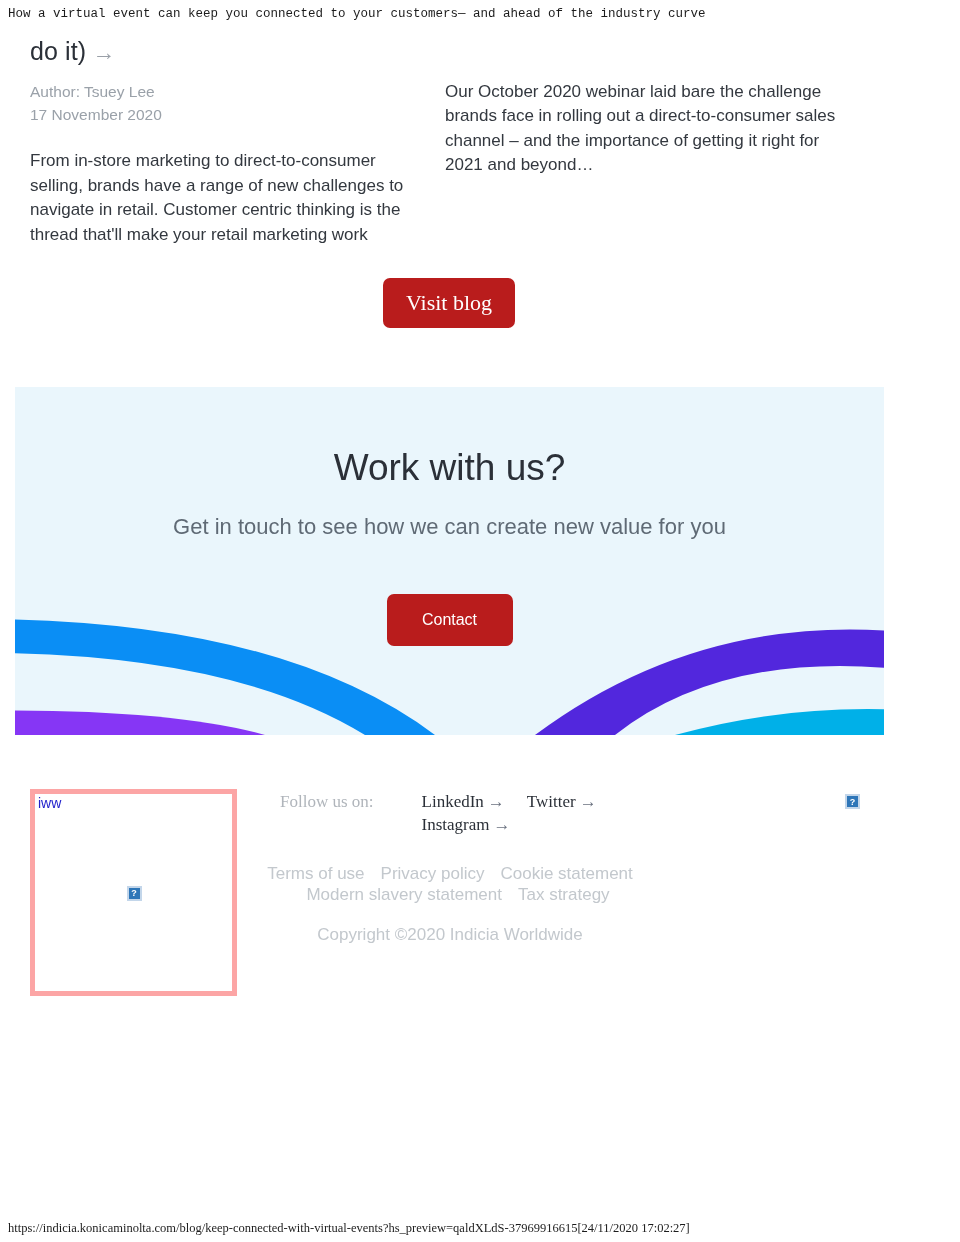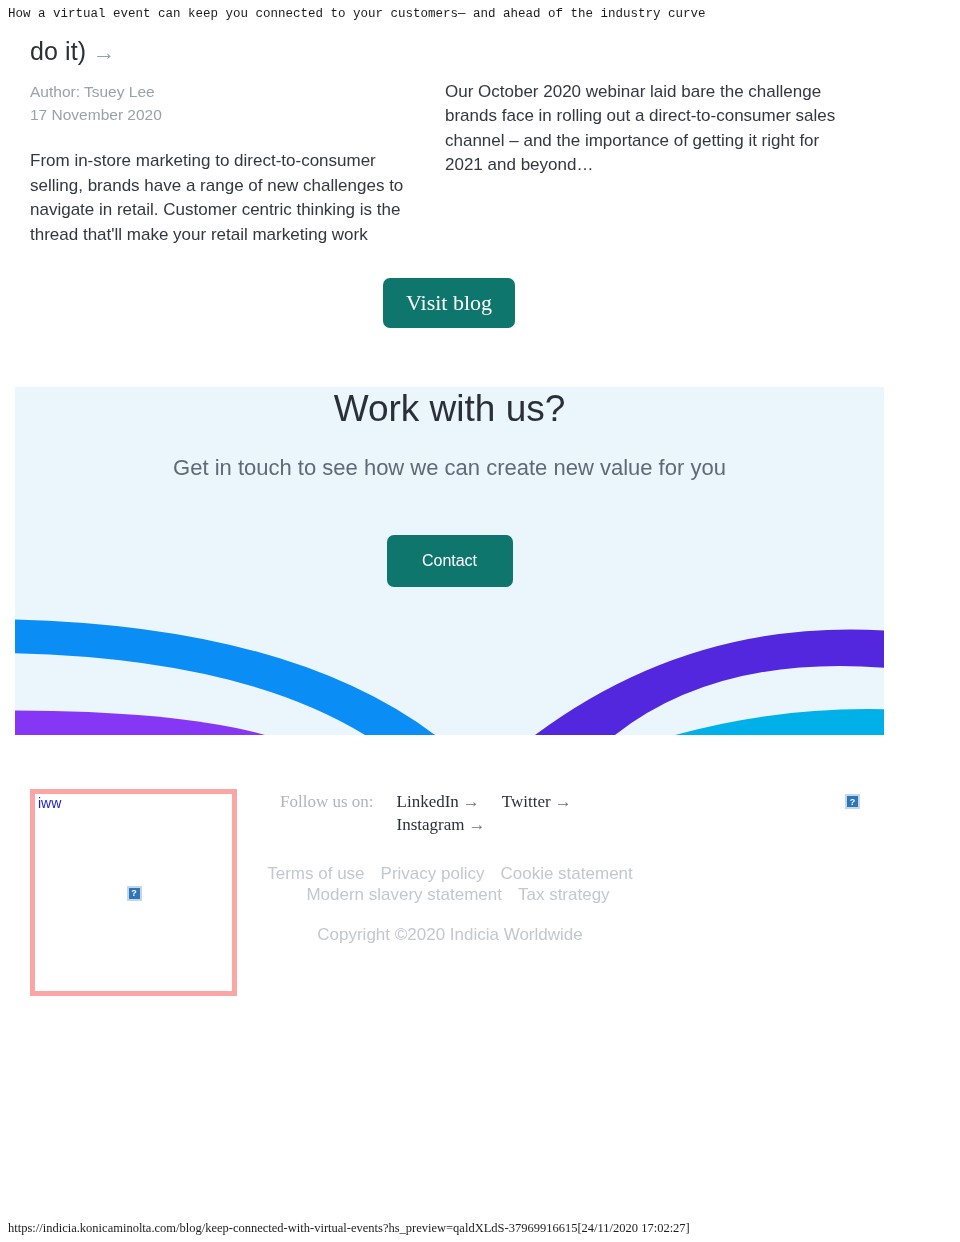--- a/index.html
+++ b/index.html
@@ -76,21 +76,21 @@
   .excerpt {
     font-size: 17px;
     line-height: 1.44;
     color: #33383f;
     margin: 0;
   }
 
   
   .btn {
     display: inline-block;
-    background: #0f766e;
+    background: #b91c1c;
     color: #ffffff;
     border: none;
     border-radius: 7px;
     cursor: pointer;
     text-align: center;
     padding: 0;
   }
   .visit-blog-wrap {
     position: absolute;
     top: 278px;
@@ -113,20 +113,21 @@
     top: 387px;
     width: 869px;
     height: 348px;
     background: #eaf6fc;
     overflow: hidden;
   }
   .cta-inner {
     position: relative;
     z-index: 3;
     text-align: center;
+    padding-top: 59px;
   }
   .cta-title {
     font-size: 37px;
     font-weight: 400;
     color: #2b3038;
     margin: 0 0 22px 0;
     line-height: 1.2;
   }
   .cta-sub {
     font-size: 22px;
@@ -219,21 +220,21 @@
     left: 280px;
     top: 2px;
     width: 360px;
     font-family: "Liberation Serif", serif;
     font-size: 17px;
     line-height: 1.35;
   }
   .follow-label {
     color: #b0b5bb;
     display: inline-block;
-    margin-right: 23px;
+    margin-right: 48px;
     vertical-align: top;
   }
   .social-links {
     display: inline-block;
     vertical-align: top;
     width: 210px;
     text-align: left;
   }
   .social-links a {
     color: #2b3038;

